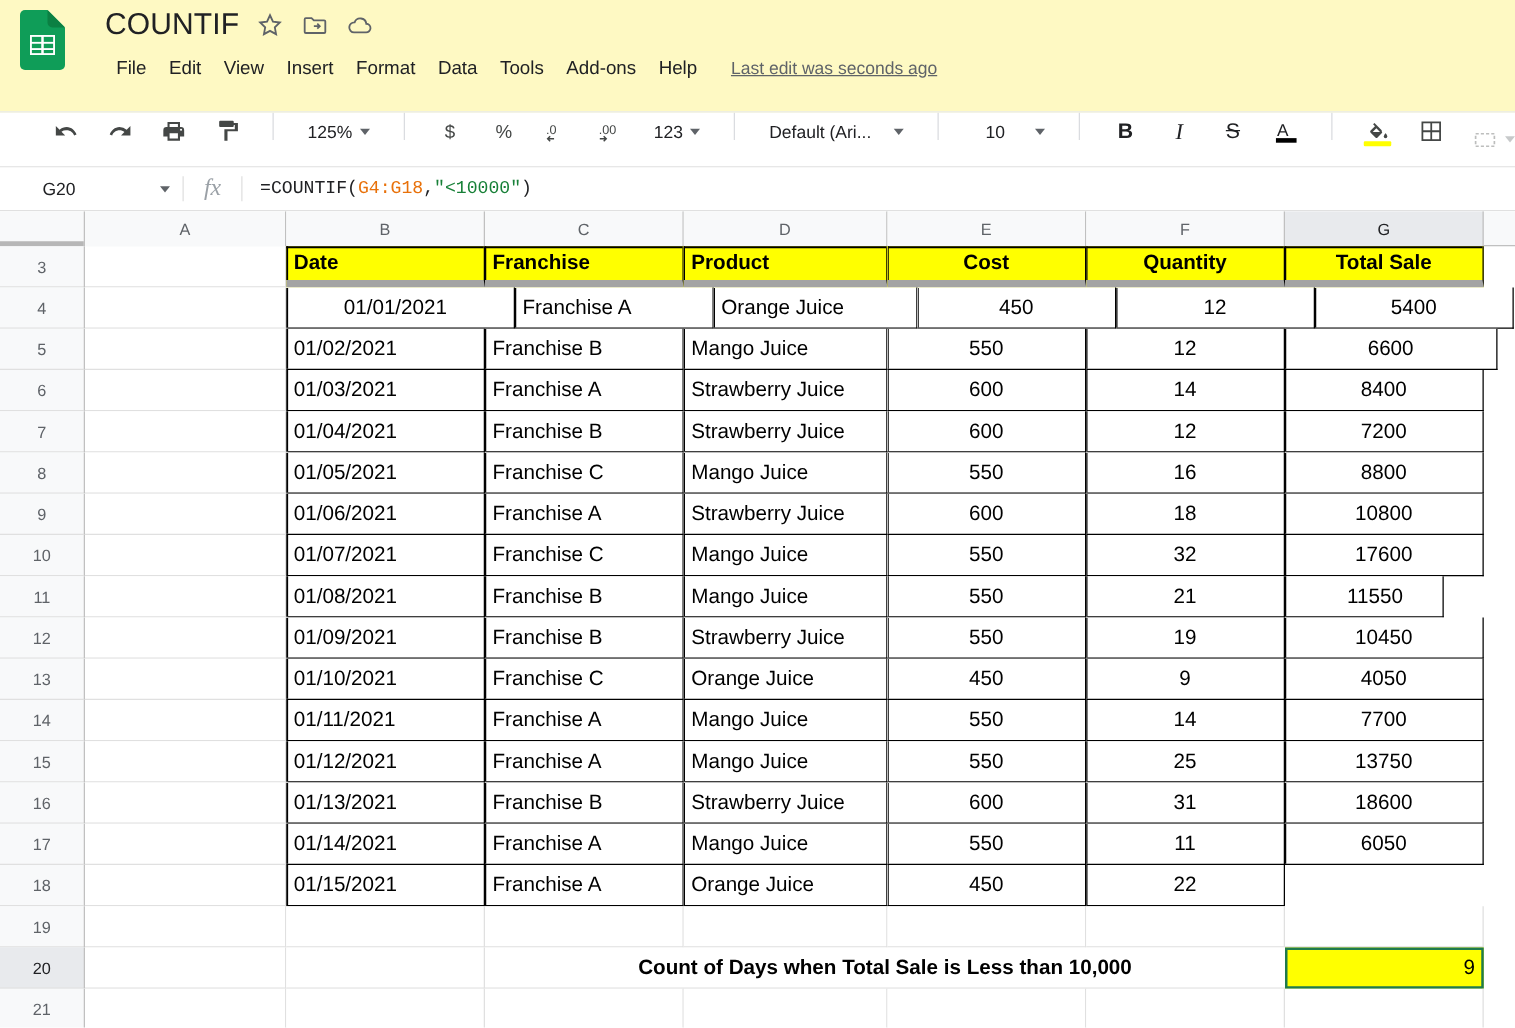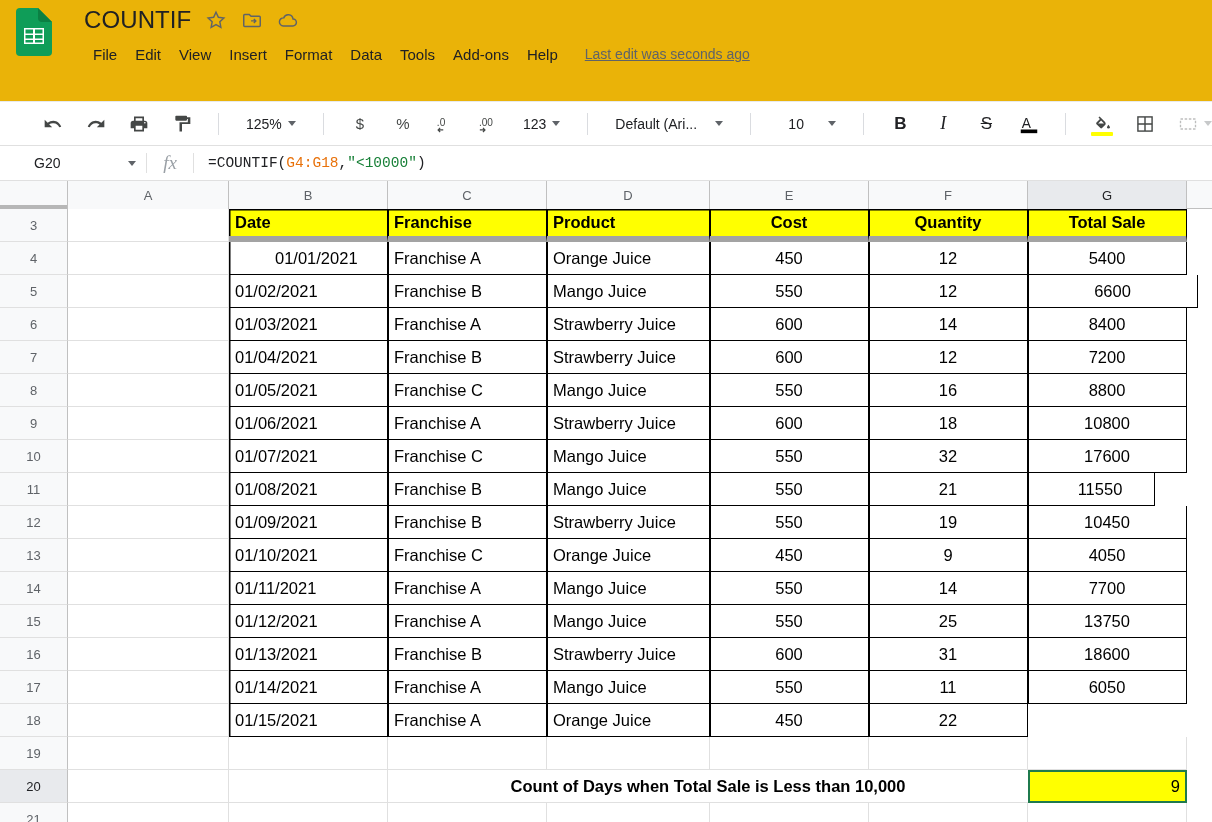--- a/index.html
+++ b/index.html
@@ -7,23 +7,23 @@
   html, body {
     width: 1212px; height: 822px;
     overflow: hidden;
     background: #ffffff;
     font-family: "Liberation Sans", sans-serif;
     -webkit-font-smoothing: antialiased;
   }
 
   
   .topbar {
-    height: 102px;
+    height: 90px;
     position: relative;
-    background: #eab308;
+    background: #fef9c3;
     border-bottom: 1px solid #e8eaed;
   }
   .sheets-logo {
     position: absolute; left: 16px; top: 8px;
     width: 36px; height: 48px;
   }
   .title-row {
     position: absolute; left: 84px; top: 2px;
     display: flex; align-items: center; gap: 14px;
     height: 36px;
@@ -47,21 +47,21 @@
   }
   .last-edit {
     font-size: 14px; color: #5f6368;
     margin-left: 18px; text-decoration: underline;
     white-space: nowrap; cursor: pointer;
   }
 
   
   .toolbar {
     height: 44px;
-    display: flex; align-items: center;
+    display: flex; 
     padding-left: 38px;
     background: #fff;
     border-bottom: 1px solid #e0e0e0;
     gap: 13px;
   }
   .tb-btn {
     width: 30px; height: 30px;
     display: flex; align-items: center; justify-content: center;
     border-radius: 4px; cursor: pointer; color: #444746;
     flex: none;
@@ -435,21 +435,21 @@
         <div class="cell tb hdr hdr-top first" style="width: 159px;">Date</div>
         <div class="cell tb hdr hdr-top" style="width: 159px;">Franchise</div>
         <div class="cell tb hdr hdr-top" style="width: 163px;">Product</div>
         <div class="cell tb hdr hdr-top center" style="width: 159px;">Cost</div>
         <div class="cell tb hdr hdr-top center" style="width: 159px;">Quantity</div>
         <div class="cell tb hdr hdr-top center" style="width: 159px;">Total Sale</div>
       </div>
       <div class="row">
         <div class="rowhead">4</div>
         <div class="cell " style="width: 161px;"></div>
-        <div class="cell tb first" style="width: 159px; padding-left: 46px;">01/01/2021</div>
+        <div class="cell tb first" style="width: 183px; padding-left: 46px;">01/01/2021</div>
         <div class="cell tb" style="width: 159px;">Franchise A</div>
         <div class="cell tb" style="width: 163px;">Orange Juice</div>
         <div class="cell tb center" style="width: 159px;">450</div>
         <div class="cell tb center" style="width: 159px;">12</div>
         <div class="cell tb center" style="width: 159px;">5400</div>
       </div>
       <div class="row">
         <div class="rowhead">5</div>
         <div class="cell " style="width: 161px;"></div>
         <div class="cell tb first" style="width: 159px;">01/02/2021</div>

